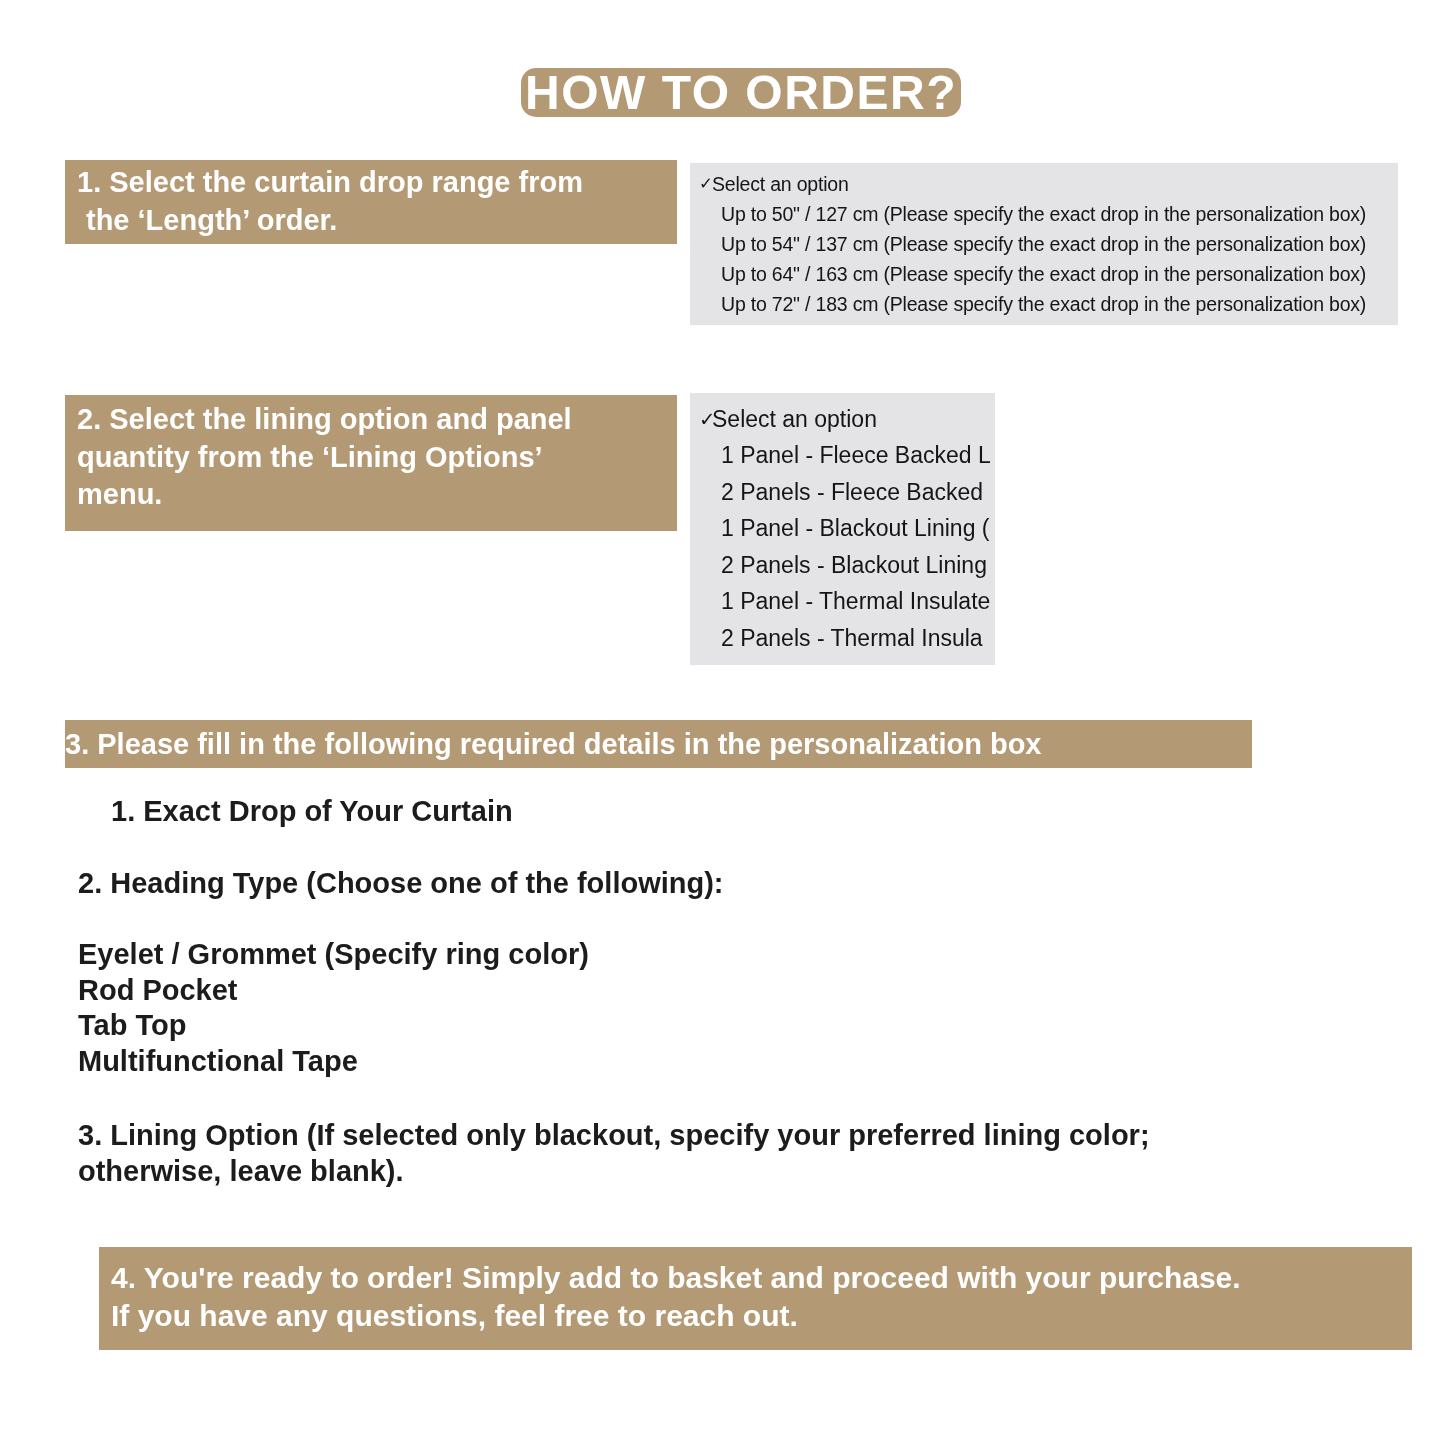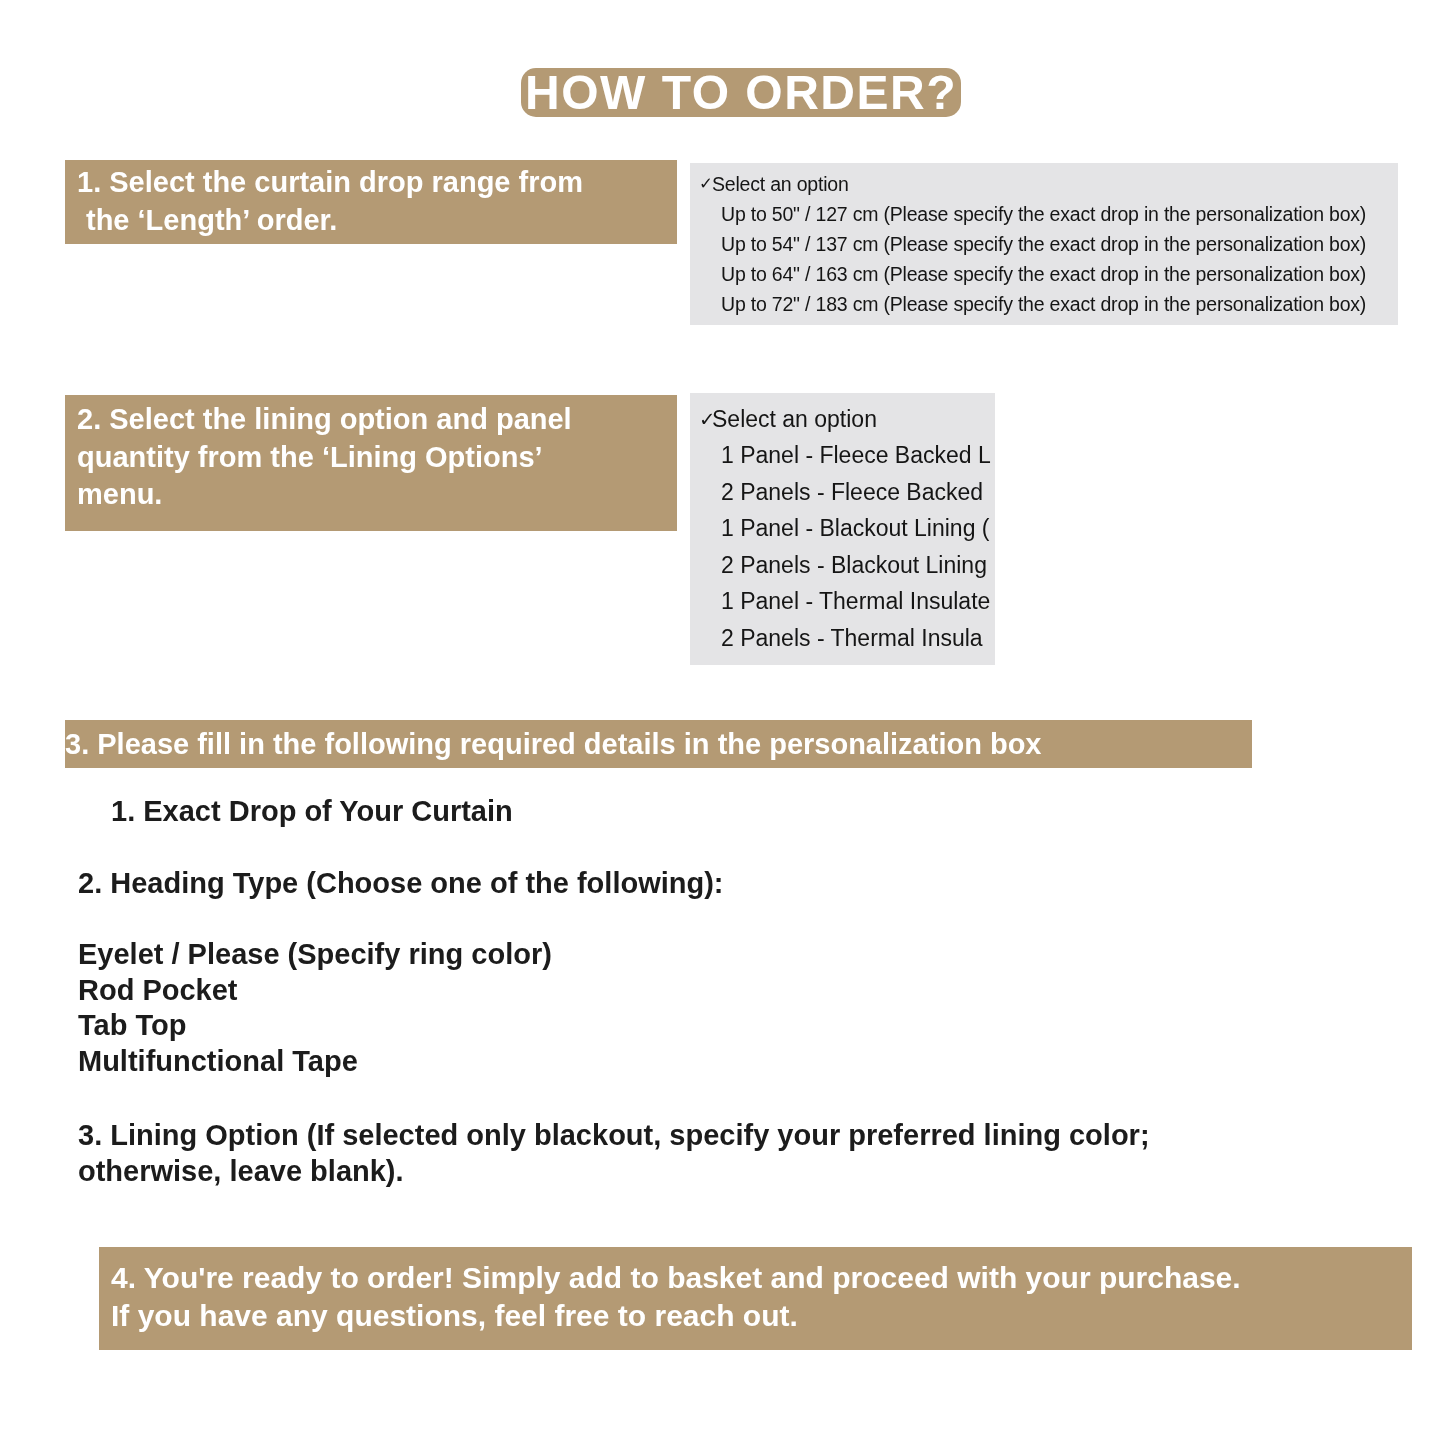--- a/index.html
+++ b/index.html
@@ -109,21 +109,21 @@
 
   <div class="tan banner3">
     <span>3. Please fill in the following required details in the personalization box</span>
   </div>
 
   <div class="details pos-item1">1. Exact Drop of Your Curtain</div>
 
   <div class="details pos-item2">2. Heading Type (Choose one of the following):</div>
 
   <div class="details pos-headopts">
-    <div>Eyelet / Please (Specify ring color)</div>
+    <div>Eyelet / Grommet (Specify ring color)</div>
     <div>Rod Pocket</div>
     <div>Tab Top</div>
     <div>Multifunctional Tape</div>
   </div>
 
   <div class="details pos-item3">
     <span class="line">3. Lining Option (If selected only blackout, specify your preferred lining color;</span>
     <span class="line">otherwise, leave blank).</span>
   </div>
 

